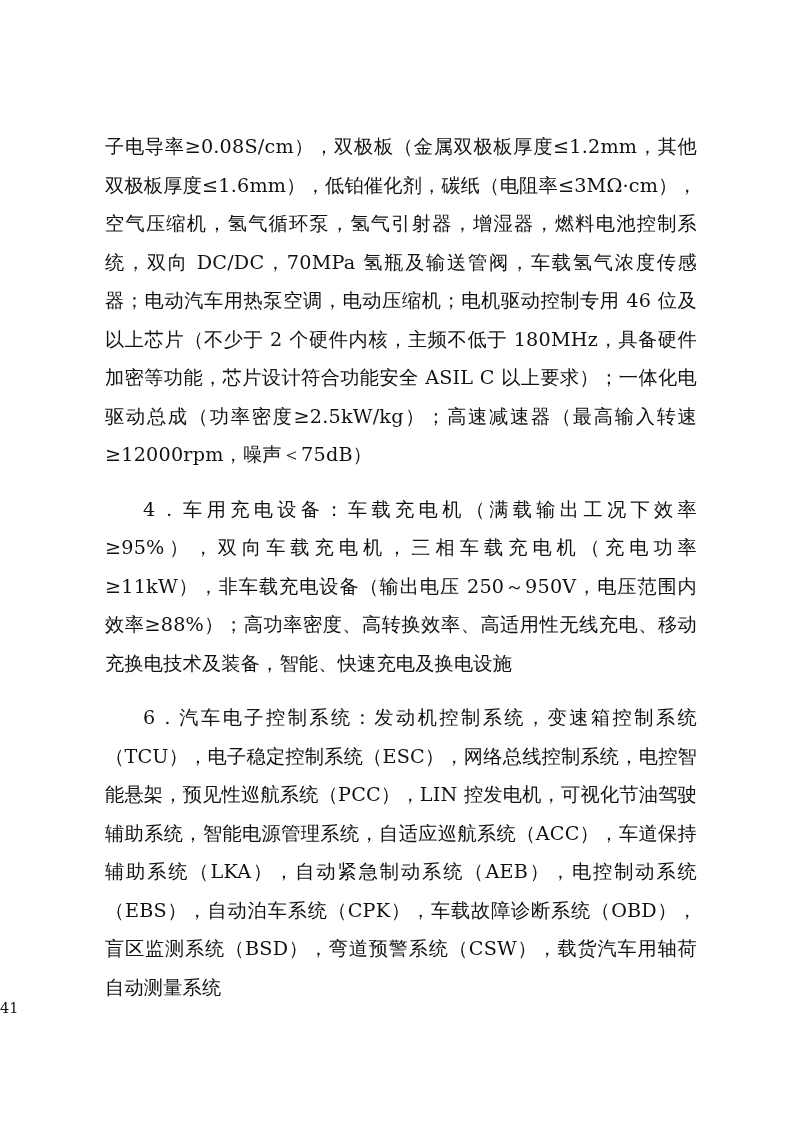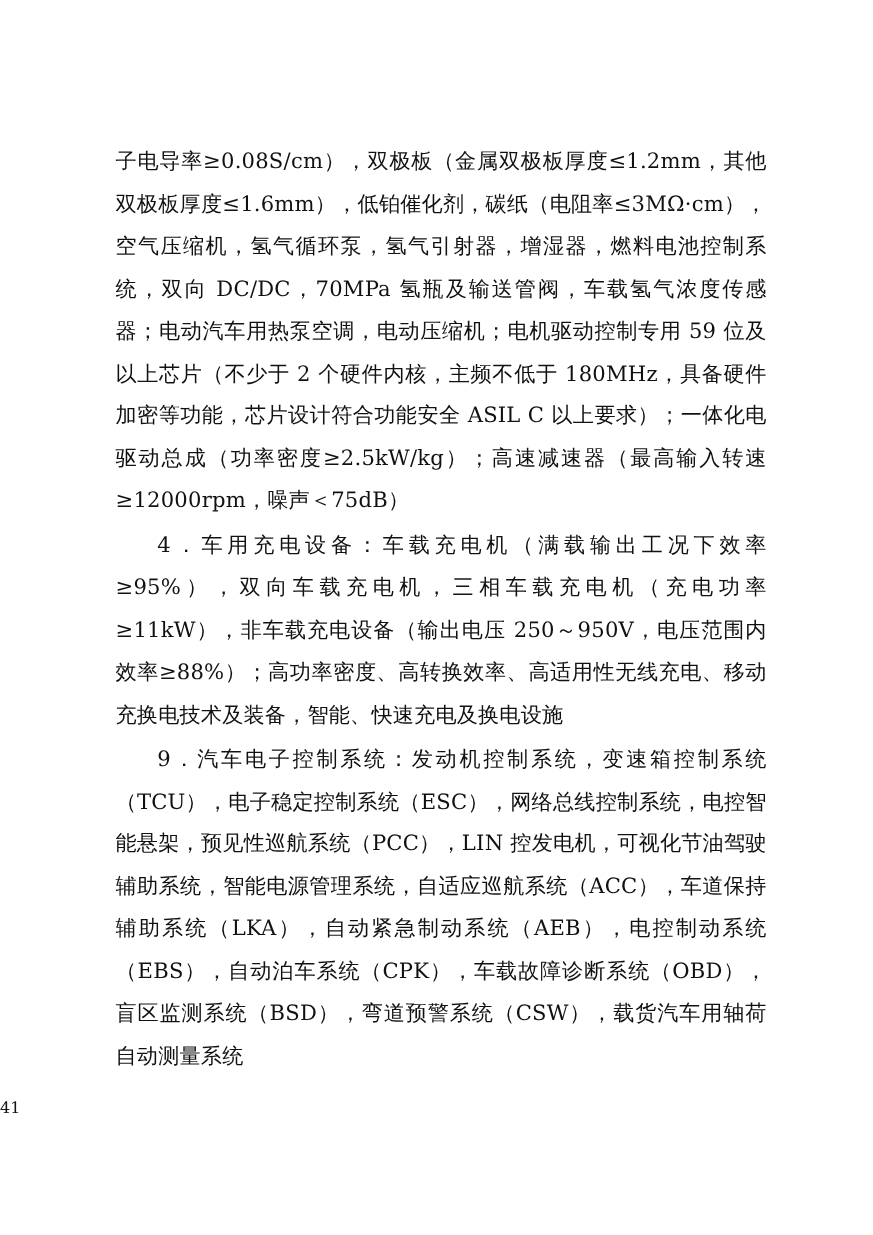--- a/index.html
+++ b/index.html
@@ -29,35 +29,35 @@
     text-align: justify;
     text-justify: inter-ideograph;
     letter-spacing: 0.2px;
     margin: 0;
     color: #111111;
   }
   .para.indent {
     text-indent: 38px;
   }
   .para + .para {
-    margin-top: 2px;
+    margin-top: 16px;
   }
   .pagenum {
     position: absolute;
     top: 1000px;
     left: 0;
     width: 794px;
     font-size: 14.5px;
     font-family: "DejaVu Serif", "Liberation Serif", serif;
     color: #111111;
   }
 </style>
 </head>
 <body>
 
 <div class="page">
   <div class="content">
-    <p class="para">子电导率≥0.08S/cm），双极板（金属双极板厚度≤1.2mm，其他双极板厚度≤1.6mm），低铂催化剂，碳纸（电阻率≤3MΩ·cm），空气压缩机，氢气循环泵，氢气引射器，增湿器，燃料电池控制系统，双向 DC/DC，70MPa 氢瓶及输送管阀，车载氢气浓度传感器；电动汽车用热泵空调，电动压缩机；电机驱动控制专用 59 位及以上芯片（不少于 2 个硬件内核，主频不低于 180MHz，具备硬件加密等功能，芯片设计符合功能安全 ASIL C 以上要求）；一体化电驱动总成（功率密度≥2.5kW/kg）；高速减速器（最高输入转速≥12000rpm，噪声＜75dB）</p>
+    <p class="para">子电导率≥0.08S/cm），双极板（金属双极板厚度≤1.2mm，其他双极板厚度≤1.6mm），低铂催化剂，碳纸（电阻率≤3MΩ·cm），空气压缩机，氢气循环泵，氢气引射器，增湿器，燃料电池控制系统，双向 DC/DC，70MPa 氢瓶及输送管阀，车载氢气浓度传感器；电动汽车用热泵空调，电动压缩机；电机驱动控制专用 46 位及以上芯片（不少于 2 个硬件内核，主频不低于 180MHz，具备硬件加密等功能，芯片设计符合功能安全 ASIL C 以上要求）；一体化电驱动总成（功率密度≥2.5kW/kg）；高速减速器（最高输入转速≥12000rpm，噪声＜75dB）</p>
     <p class="para indent">4．车用充电设备：车载充电机（满载输出工况下效率≥95%），双向车载充电机，三相车载充电机（充电功率≥11kW），非车载充电设备（输出电压 250～950V，电压范围内效率≥88%）；高功率密度、高转换效率、高适用性无线充电、移动充换电技术及装备，智能、快速充电及换电设施</p>
-    <p class="para indent">9．汽车电子控制系统：发动机控制系统，变速箱控制系统（TCU），电子稳定控制系统（ESC），网络总线控制系统，电控智能悬架，预见性巡航系统（PCC），LIN 控发电机，可视化节油驾驶辅助系统，智能电源管理系统，自适应巡航系统（ACC），车道保持辅助系统（LKA），自动紧急制动系统（AEB），电控制动系统（EBS），自动泊车系统（CPK），车载故障诊断系统（OBD），盲区监测系统（BSD），弯道预警系统（CSW），载货汽车用轴荷自动测量系统</p>
+    <p class="para indent">6．汽车电子控制系统：发动机控制系统，变速箱控制系统（TCU），电子稳定控制系统（ESC），网络总线控制系统，电控智能悬架，预见性巡航系统（PCC），LIN 控发电机，可视化节油驾驶辅助系统，智能电源管理系统，自适应巡航系统（ACC），车道保持辅助系统（LKA），自动紧急制动系统（AEB），电控制动系统（EBS），自动泊车系统（CPK），车载故障诊断系统（OBD），盲区监测系统（BSD），弯道预警系统（CSW），载货汽车用轴荷自动测量系统</p>
   </div>
   <div class="pagenum">41</div>
 </div>
 
 </body></html>

